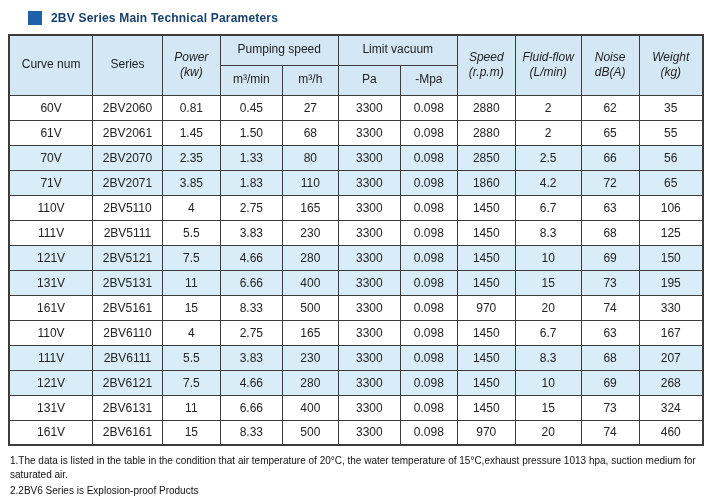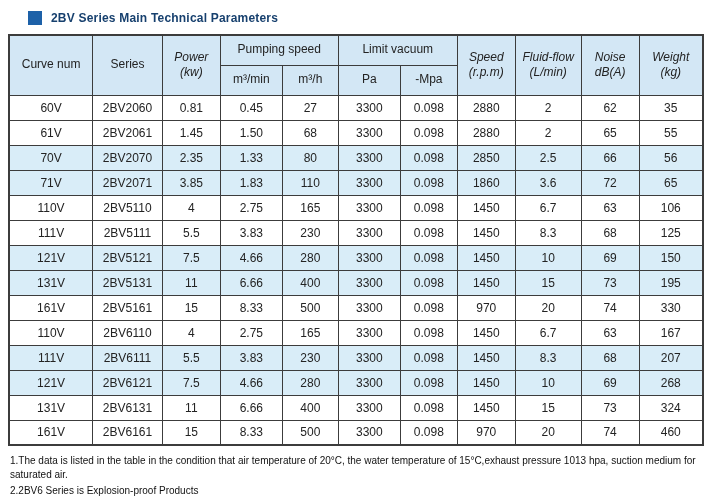--- a/index.html
+++ b/index.html
@@ -167,21 +167,21 @@
         </tr>
         <tr class="stripe">
           <td>71V</td>
           <td>2BV2071</td>
           <td>3.85</td>
           <td>1.83</td>
           <td>110</td>
           <td>3300</td>
           <td>0.098</td>
           <td>1860</td>
-          <td>3.6</td>
+          <td>4.2</td>
           <td>72</td>
           <td>65</td>
         </tr>
         <tr>
           <td>110V</td>
           <td>2BV5110</td>
           <td>4</td>
           <td>2.75</td>
           <td>165</td>
           <td>3300</td>

